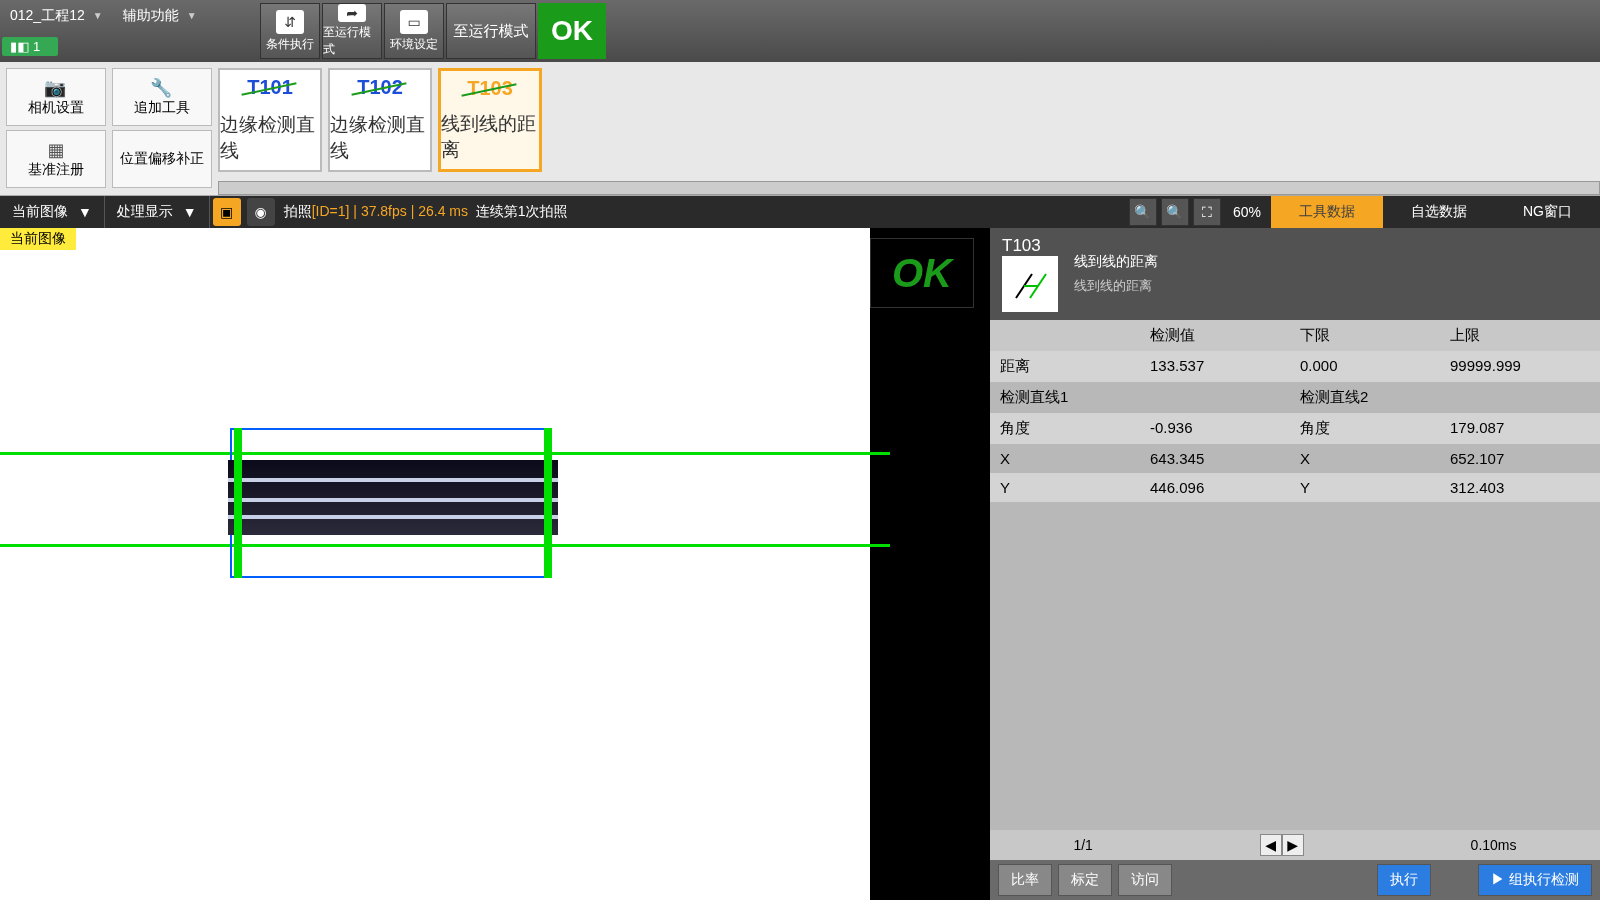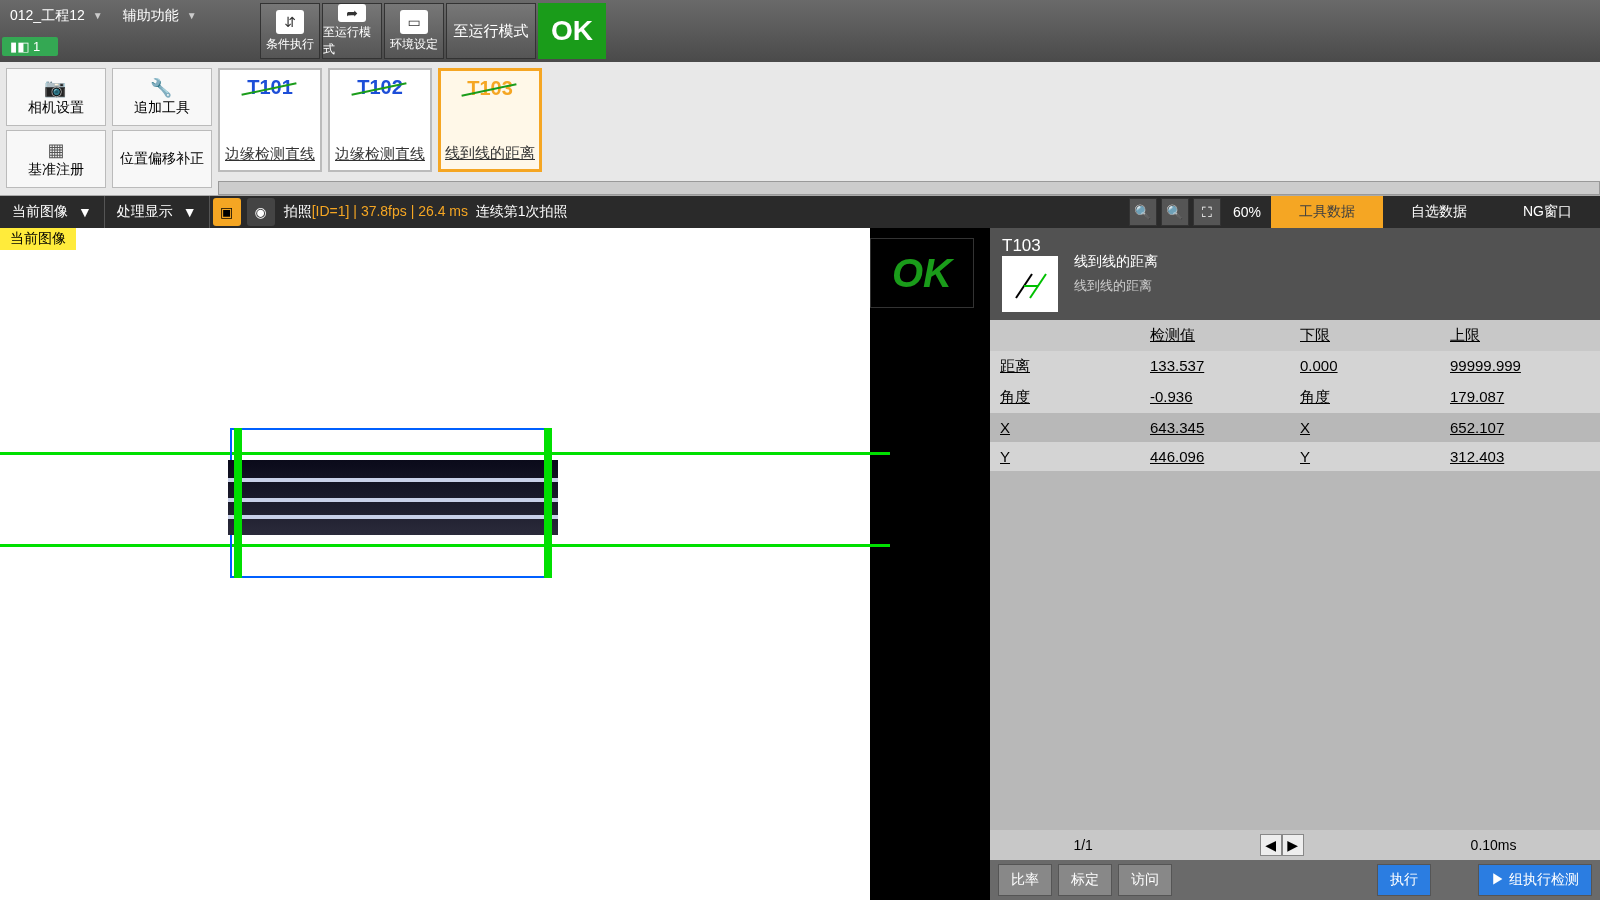--- a/index.html
+++ b/index.html
@@ -27,21 +27,21 @@
 .tgroup { display: flex; flex-direction: column; gap: 4px; }
 .tbtn { width: 100px; height: 58px; background: #f8f8f8; border: 1px solid #bbb; display: flex; flex-direction: column; align-items: center; justify-content: center; font-size: 14px; cursor: pointer; }
 .tbtn .ic2 { font-size: 18px; color: #555; }
 .tools-row { display: flex; gap: 6px; align-items: flex-start; flex: 1; overflow: hidden; position: relative; }
 .scroll-strip { position: absolute; bottom: 0; left: 0; right: 0; height: 14px; background: #ccc; border: 1px solid #999; }
 .tool-card { width: 104px; height: 104px; background: #fff; border: 2px solid #bbb; display: flex; flex-direction: column; align-items: center; justify-content: space-between; padding: 6px 0; cursor: pointer; }
 .tool-card.selected { border: 3px solid #f5a623; background: #fff8e8; }
 .tool-card .tid { color: #1d4ed8; font-weight: bold; font-size: 20px; position: relative; }
 .tool-card .tid::before { content: ""; position: absolute; left: -6px; top: 50%; width: 56px; height: 2px; background: #1a9c1a; transform: rotate(-12deg); }
 .tool-card.selected .tid { color: #f5a623; }
-.tool-card .tname { font-size: 15px; color: #333; text-decoration: underline; }
+.tool-card .tname { font-size: 19px; color: #333; }
 
 
 .subhdr { height: 32px; background: #2a2a2a; display: flex; align-items: center; color: #fff; font-size: 14px; }
 .sdd { display: flex; align-items: center; gap: 10px; padding: 0 12px; border-right: 1px solid #555; height: 100%; cursor: pointer; }
 .sic { width: 28px; height: 28px; background: #f5a623; border-radius: 3px; display: flex; align-items: center; justify-content: center; margin: 0 3px; color: #000; cursor: pointer; }
 .sic.dark { background: #444; color: #fff; }
 .cap-txt { margin-left: 6px; }
 .cap-txt .o { color: #f5a623; }
 .sub-spacer { flex: 1; }
 .zbtn { width: 28px; height: 28px; background: #555; border: 1px solid #333; margin: 0 2px; display: flex; align-items: center; justify-content: center; cursor: pointer; font-size: 14px; }
@@ -59,21 +59,21 @@
 .gline { position: absolute; height: 3px; background: #00e000; left: 0; right: 0; }
 .roi { position: absolute; border: 2px solid #0060ff; }
 .part { position: absolute; background: linear-gradient(#0a0a1a,#2a2a3a); }
 .part-line { position: absolute; height: 4px; background: #c8d0e8; left: 0; right: 0; }
 .handle { position: absolute; width: 8px; background: #00e000; }
 
 
 .rpanel { flex: 1; display: flex; flex-direction: column; background: #b8b8b8; }
 .tool-hdr { background: #525252; color: #fff; padding: 8px 12px; display: flex; gap: 16px; align-items: center; }
 .tool-hdr-ic { width: 56px; height: 56px; background: #fff; display: flex; align-items: center; justify-content: center; }
-.tbl { flex: 1; font-size: 15px; text-decoration: underline; }
+.tbl { flex: 1; font-size: 15px; }
 .trow { display: grid; grid-template-columns: 150px 150px 150px 140px; padding: 6px 10px; }
 .trow.hdr { background: #c8c8c8; font-weight: normal; }
 .trow.alt { background: #d4d4d4; }
 .pager { height: 30px; display: flex; align-items: center; justify-content: space-around; font-size: 14px; background: #c8c8c8; }
 .pgbtn { background: #eee; border: 1px solid #888; width: 22px; height: 22px; display: inline-flex; align-items: center; justify-content: center; cursor: pointer; }
 .footer { height: 40px; background: #6a6a6a; display: flex; align-items: center; padding: 0 8px; gap: 6px; }
 .fbtn { background: #888; color: #fff; border: 1px solid #555; padding: 6px 12px; cursor: pointer; font-size: 14px; }
 .fbtn.blue { background: #2b7de1; margin-left: 41px; }
 .fspacer { flex: 1; }
 </style>
@@ -216,20 +216,26 @@
           <span>检测值</span>
           <span>下限</span>
           <span>上限</span>
       </div>
       <div class="trow alt">
           <span>距离</span>
           <span>133.537</span>
           <span>0.000</span>
           <span>99999.999</span>
         </div>
+      <div class="trow">
+          <span>检测直线1</span>
+          <span></span>
+          <span>检测直线2</span>
+          <span></span>
+        </div>
       <div class="trow alt">
           <span>角度</span>
           <span>-0.936</span>
           <span>角度</span>
           <span>179.087</span>
         </div>
       <div class="trow">
           <span>X</span>
           <span>643.345</span>
           <span>X</span>

